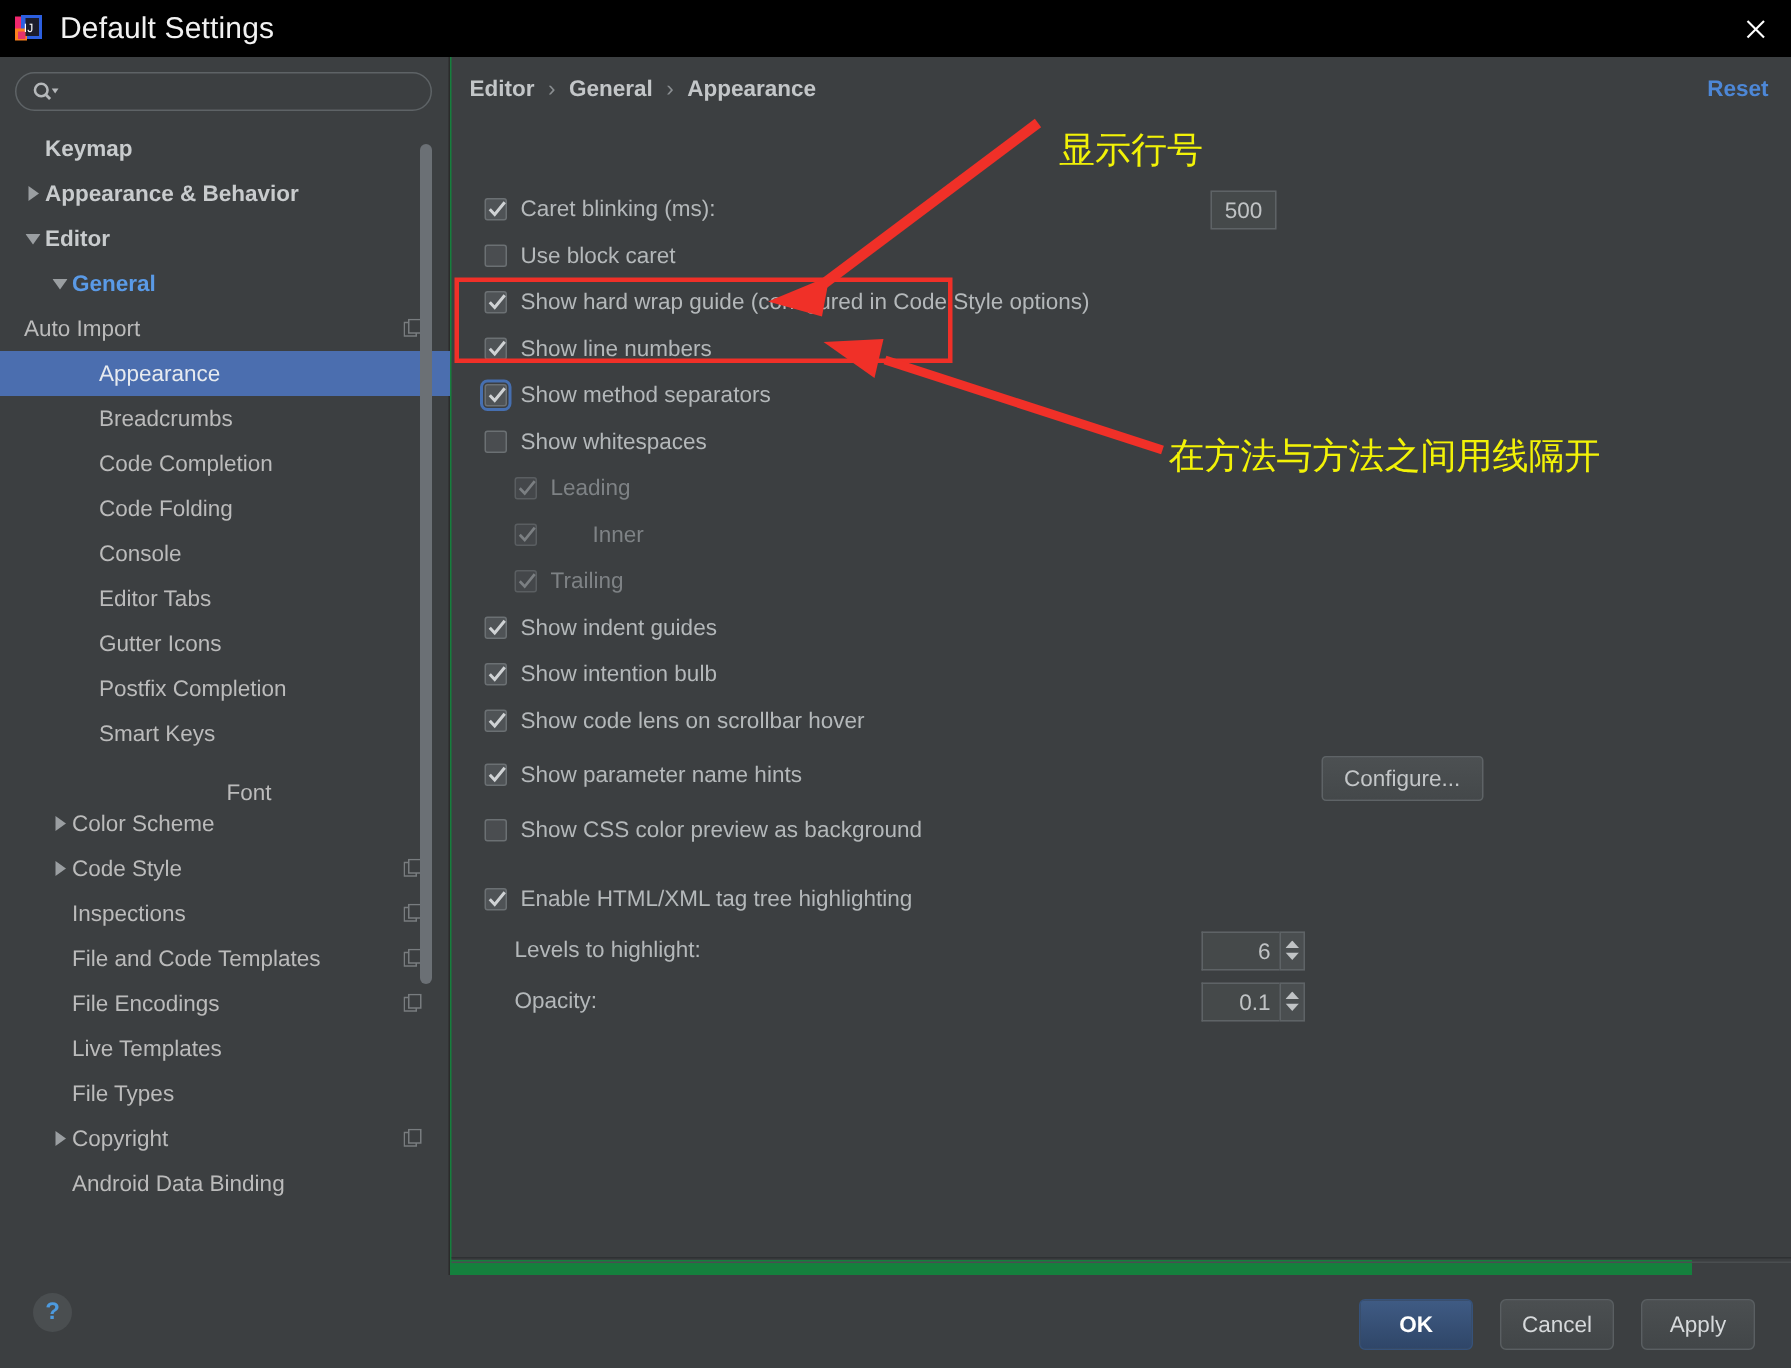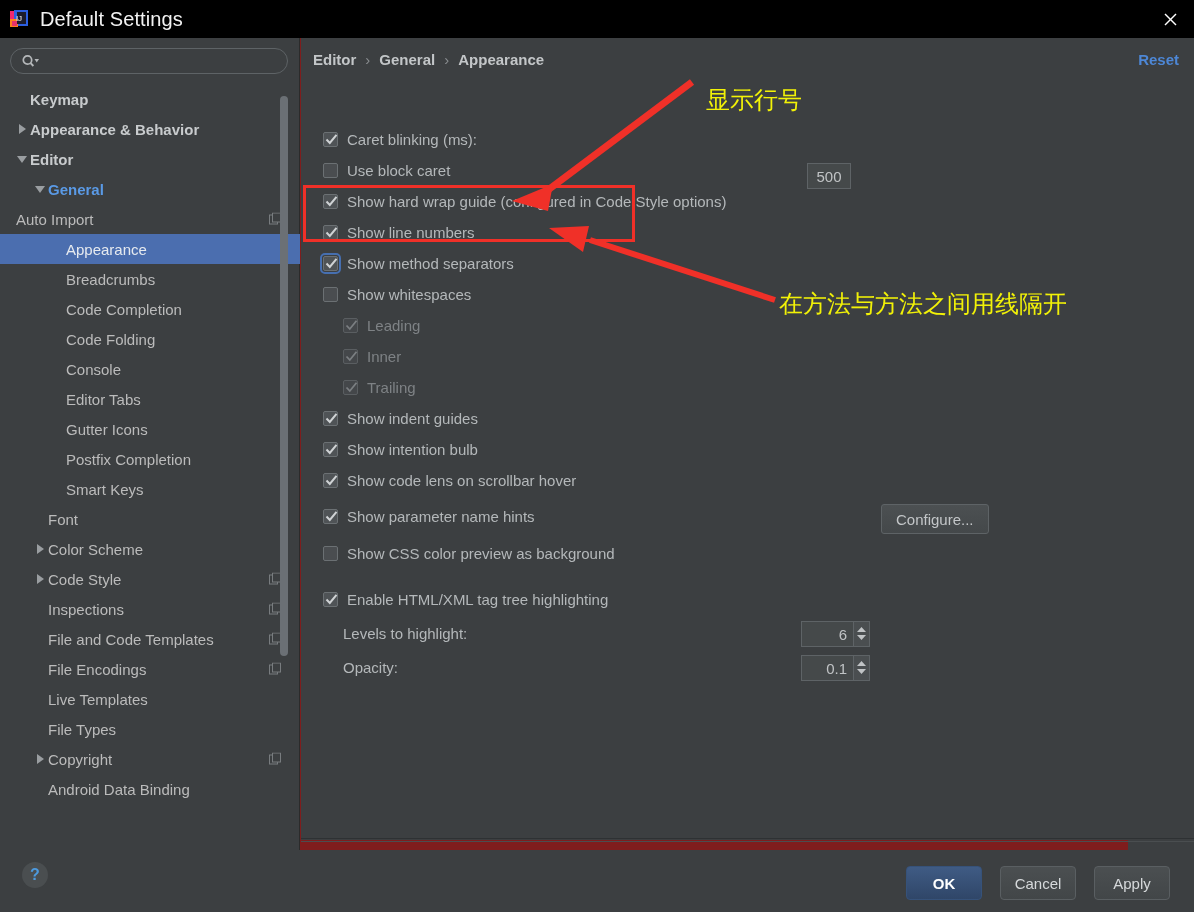--- a/index.html
+++ b/index.html
@@ -6,21 +6,21 @@
   html, body {
     margin: 0; padding: 0;
     width: 1194px; height: 912px;
     overflow: hidden;
     background: #3c3f41;
     font-family: "Liberation Sans", sans-serif;
   }
   #app {
     position: relative;
     width: 1128px; height: 912px;
-    background: #7f1d1d;
+    background: #15803d;
   }
 
   
   .titlebar {
     position: absolute; left: 0; top: 0;
     width: 1194px; height: 38px;
     background: #000000;
     display: flex; align-items: center;
   }
   .title-icon {
@@ -345,21 +345,21 @@
           <span class="tree-label">Gutter Icons</span>
         </div>
         <div class="tree-row" style="padding-left: 50px;">
           <span class="tw"></span>
           <span class="tree-label">Postfix Completion</span>
         </div>
         <div class="tree-row" style="padding-left: 50px;">
           <span class="tw"></span>
           <span class="tree-label">Smart Keys</span>
         </div>
-        <div class="tree-row" style="padding-left: 32px;">
+        <div class="tree-row" style="padding-left: 32px; flex-direction: column;">
           <span class="tw"></span>
           <span class="tree-label">Font</span>
         </div>
         <div class="tree-row" style="padding-left: 32px;">
           <span class="tw">
             <svg width="9" height="10" viewBox="0 0 9 10">
               <path d="M1 0 L8 5 L1 10 Z" fill="#9a9ea1"></path>
             </svg>
           </span>
           <span class="tree-label">Color Scheme</span>
@@ -492,21 +492,21 @@
           <span class="opt-label">Show whitespaces</span>
         </div>
         <div class="opt" style="top: 279px; left: 42px;">
           <span class="cb dim">
             <svg width="13" height="13" viewBox="0 0 13 13">
               <path d="M1.5 6.5 L4.8 10 L11.5 1.8" fill="none" stroke="#7b7f82" stroke-width="1.8"></path>
             </svg>
           </span>
           <span class="opt-label dim">Leading</span>
         </div>
-        <div class="opt" style="top: 310px; left: 42px;">
+        <div class="opt" style="top: 310px; left: 42px; gap: 28px;">
           <span class="cb dim">
             <svg width="13" height="13" viewBox="0 0 13 13">
               <path d="M1.5 6.5 L4.8 10 L11.5 1.8" fill="none" stroke="#7b7f82" stroke-width="1.8"></path>
             </svg>
           </span>
           <span class="opt-label dim">Inner</span>
         </div>
         <div class="opt" style="top: 341px; left: 42px;">
           <span class="cb dim">
             <svg width="13" height="13" viewBox="0 0 13 13">
@@ -554,21 +554,21 @@
         <div class="opt" style="top: 553px; left: 22px;">
           <span class="cb">
             <svg width="13" height="13" viewBox="0 0 13 13">
               <path d="M1.5 6.5 L4.8 10 L11.5 1.8" fill="none" stroke="#cfd2d4" stroke-width="2"></path>
             </svg>
           </span>
           <span class="opt-label">Enable HTML/XML tag tree highlighting</span>
         </div>
       </div>
 
-    <div class="textfield" style="position:absolute;left:506px;top:89px;margin-top:36px;">500</div>
+    <div class="textfield" style="position:absolute;left:506px;top:89px;">500</div>
 
     <div class="btn-std" style="position:absolute;left:580px;top:466px;">Configure...</div>
 
     <div style="position:absolute;left:42px;top:587px;color:#b4b8ba;font-size:15px;">Levels to highlight:</div>
     <div class="spinner" style="position:absolute;left:500px;top:583px;">
       <div class="spinner-field">6</div>
       <div class="spinner-btns">
         <svg width="9" height="6" viewBox="0 0 9 6">
             <path d="M4.5 0 L9 5 L0 5 Z" fill="#c0c3c5"></path>
           </svg>

